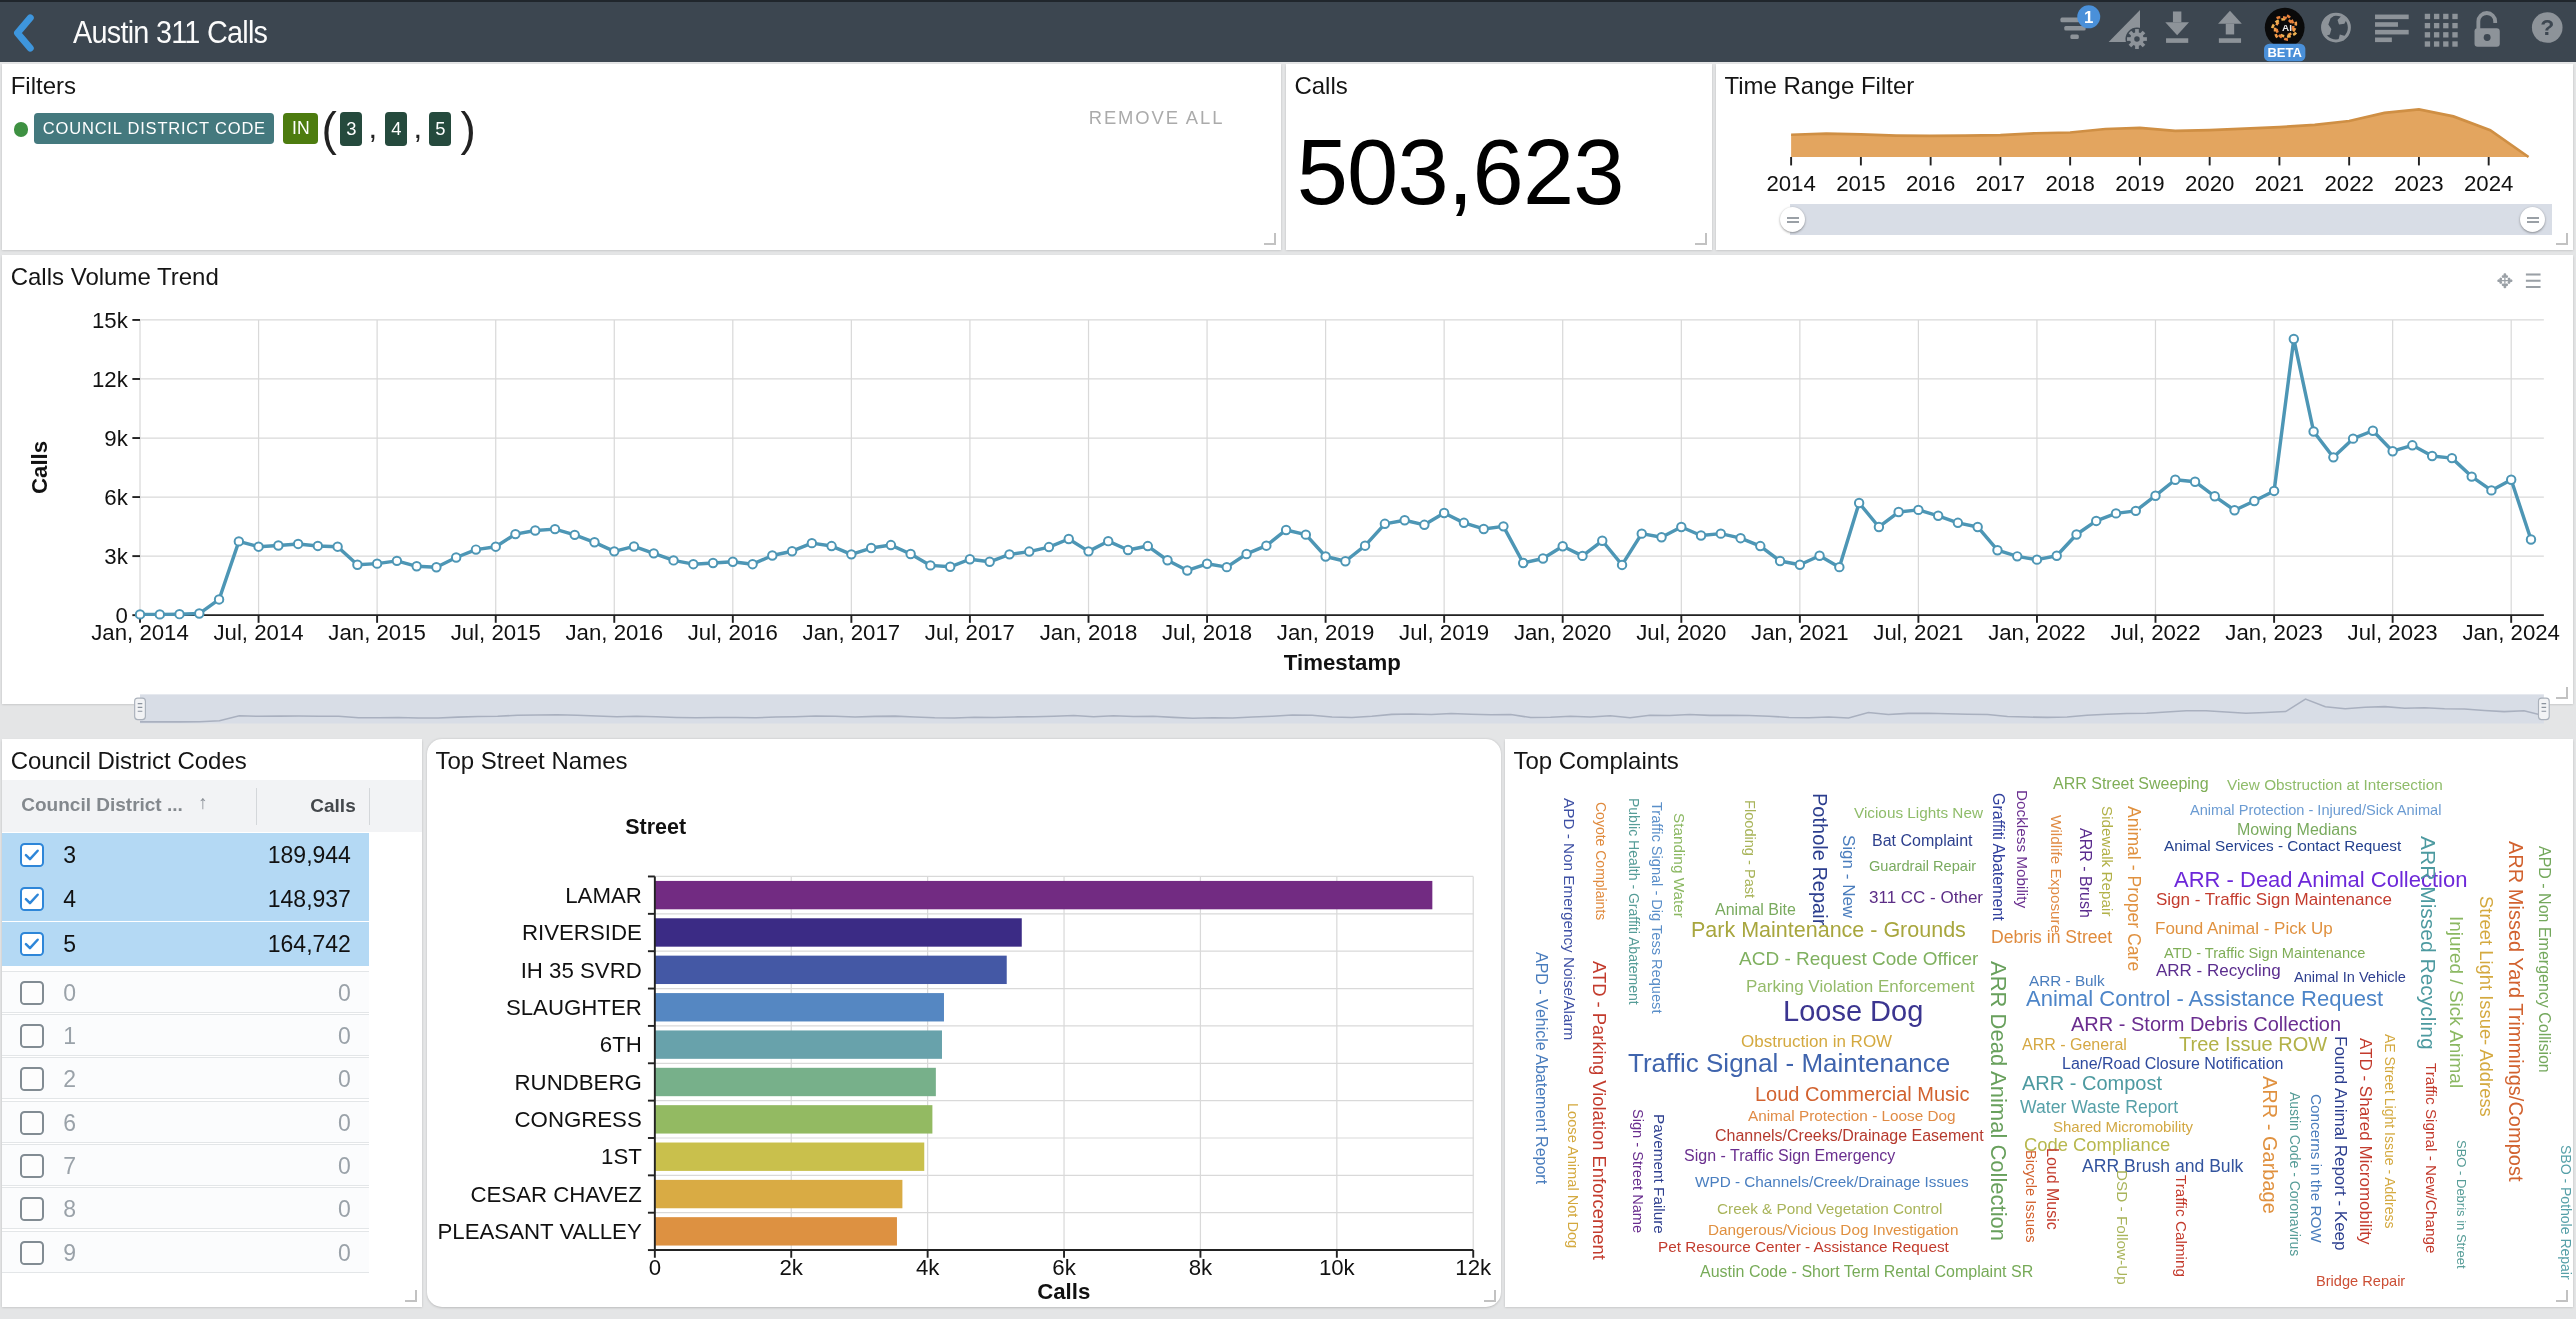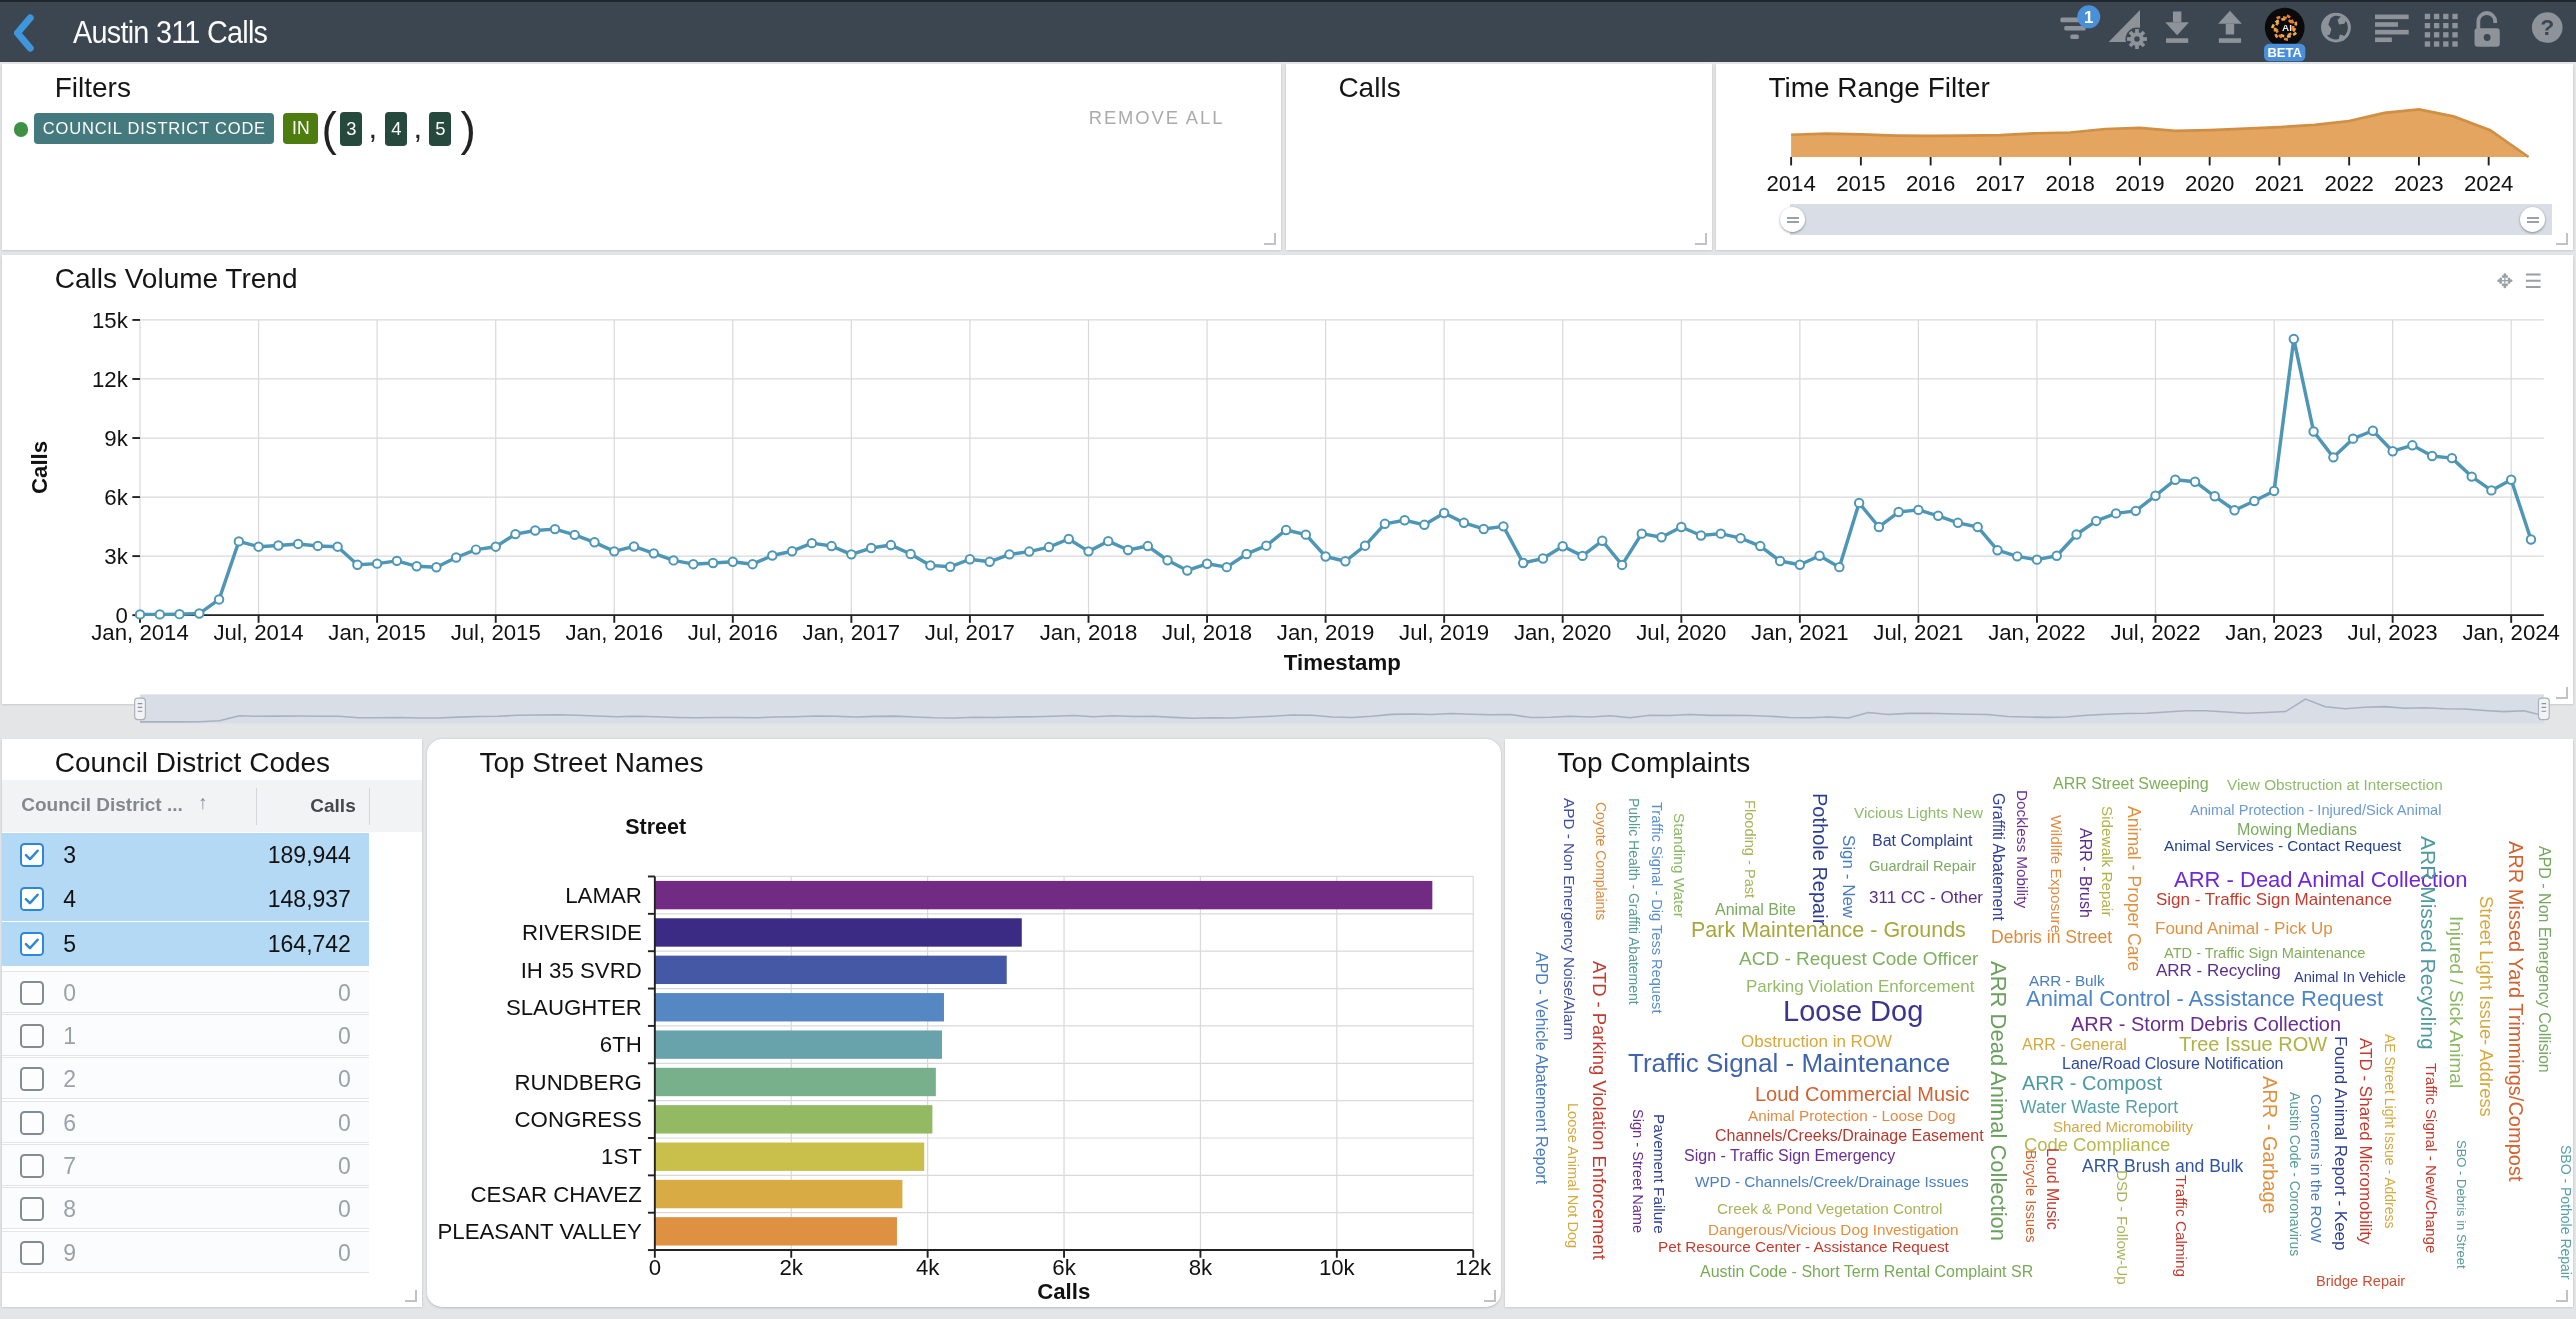--- a/index.html
+++ b/index.html
@@ -1,21 +1,21 @@
 <!DOCTYPE html>
 <html style="font-size:12.3px"><head><meta charset="utf-8">
 <style>
 * { margin:0; padding:0; box-sizing:border-box; }
 html,body { width:2576px; height:1320px; font-family:"Liberation Sans", sans-serif; background:#e4e5e6; overflow:hidden; }
 #page { position:relative; width:2576px; height:1320px; }
 .hdr { position:absolute; left:0; top:0; width:2576px; height:62px; background:#3c4650; }
 .hdr .back { position:absolute; left:11.5px; top:14px; }
 .hdr .title { position:absolute; left:73px; top:14.6px; font-size:31px; color:#fbfbfb; letter-spacing:-0.8px; transform:scaleX(0.93); transform-origin:0 0; }
 .panel { position:absolute; background:#fff; box-shadow:0 0.8px 2.3px rgba(0,0,0,0.18); }
-.ptitle { position:absolute; left:8.4px; top:7.7px; font-size:28px; color:#151515;margin-left:44px; }
+.ptitle { position:absolute; left:8.4px; top:7.7px; font-size:24px; color:#151515; }
 .corner { position:absolute; right:5.4px; bottom:5.4px; width:11.5px; height:11.5px; border-right:2.3px solid #c2c2c2; border-bottom:2.3px solid #c2c2c2; }
 .chips { position:absolute; left:6.1px; top:49px; height:34px; }
 .dot { position:absolute; left:5.4px; top:9.2px; width:14.6px; height:14.6px; border-radius:50%; background:#3e9142; }
 .chip { position:absolute; height:31px; border-radius:3.8px; color:#fff; font-size:17.6px; text-align:center; }
 .big { position:absolute; left:10.7px; top:56px; font-size:92px; letter-spacing:-0.8px; color:#000; }
 .remall { position:absolute; right:57px; top:43px; font-size:18.4px; color:#ababab; letter-spacing:1.9px; }
 .tblhead { position:absolute; left:0; top:41px; width:420px; height:52px; background:#f2f3f5; color:#7d8287; }
 .hcol1 { position:absolute; left:19px; top:14px; font-size:19px; font-weight:600; color:#83888d;text-align:right; }
 .harrow { position:absolute; left:196px; top:12.3px; font-size:19px; color:#8d9299; }
 .hcalls { position:absolute; left:308px; top:14.6px; font-size:19px; font-weight:600; color:#44484c; }
@@ -139,20 +139,21 @@
     <span style="position:absolute;left:405px;top:-3.1px;font-size:31px;color:#222;">,</span>
     <span class="chip" style="left:421px;top:-0.8px;width:22px;height:34px;background:#254a3d;line-height:34px;font-size:18.4px;">5</span>
     <span style="position:absolute;left:452px;top:-10.7px;font-size:46px;font-weight:300;color:#222;">)</span>
   </div>
   <div class="remall">REMOVE ALL</div>
   <div class="corner"></div>
 </div>
 
 <div class="panel" id="p-calls" style="left:1286px;top:64px;width:426px;height:186px;">
   <div class="ptitle">Calls</div>
+  <div class="big">503,623</div>
   <div class="corner"></div>
 </div>
 
 <div class="panel" id="p-time" style="left:1716px;top:64px;width:857px;height:186px;">
   <div class="ptitle">Time Range Filter</div>
   <svg width="857" height="186" style="position:absolute;left:0;top:0;" viewBox="0 0 1118 242">
         <path d="M98 121 L98 92 L144 90.5 L189 91.5 L235 93 L279 93.5 L325 93 L371 92.5 L417 90 L462 89 L508 84.5 L553 83 L599 87 L644 86 L690 84 L735 82 L781 79 L826 74 L872 63.5 L917 59 L962 68 L1010 86 L1060 121 L1060 121 Z" fill="#e3a55f"></path>
         <path d="M98 92 L144 90.5 L189 91.5 L235 93 L279 93.5 L325 93 L371 92.5 L417 90 L462 89 L508 84.5 L553 83 L599 87 L644 86 L690 84 L735 82 L781 79 L826 74 L872 63.5 L917 59 L962 68 L1010 86 L1060 121" fill="none" stroke="#cf8f44" stroke-width="3.5"></path>
         <line x1="98" y1="121" x2="98" y2="132" stroke="#222" stroke-width="2.5"></line>
         <text x="98" y="165" font-size="29" fill="#111" text-anchor="middle">2014</text>

